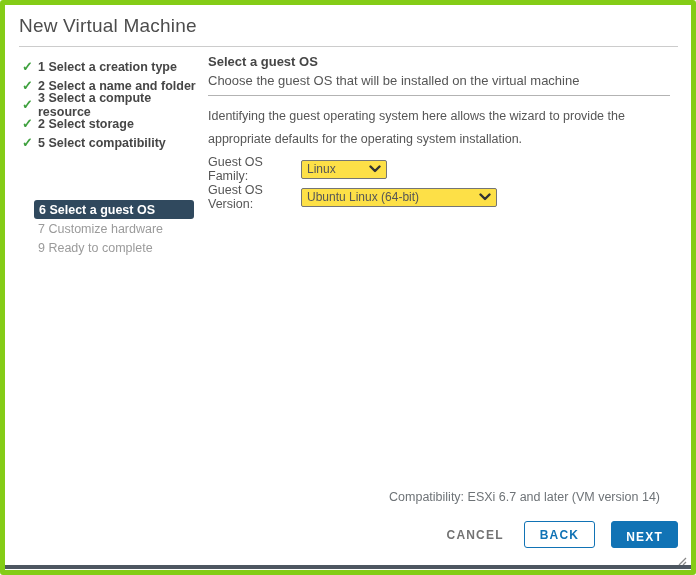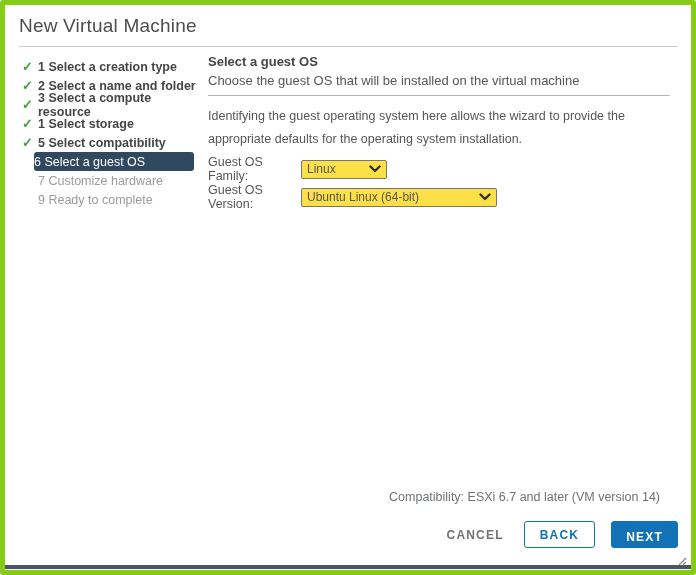--- a/index.html
+++ b/index.html
@@ -16,21 +16,21 @@
   }
   .title-rule{position:absolute;left:14px;right:13px;top:41px;height:1px;background:#cccccc;}
 
   
   .steps{position:absolute;left:14px;top:52px;width:186px;}
   .step{display:flex;align-items:center;height:19px;font-size:12.5px;font-weight:600;color:#464646;}
   .step .check{width:19px;flex:0 0 19px;color:#3fa13f;font-size:13px;font-weight:700;padding-left:3px;}
   .step .spacer{width:19px;flex:0 0 19px;}
   .step.upcoming{color:#9b9b9b;font-weight:400;}
   .step.active{margin-left:15px;width:160px;background:#30495e;border-radius:3px;
-    color:#ffffff;font-weight:400;}
+    color:#ffffff;font-weight:700;padding-left:5px;margin-top:48px;}
   .step.active .label{padding-left:0;}
 
   
   .content-heading{position:absolute;left:203px;top:49px;font-size:13px;font-weight:700;color:#464646;}
   .content-subheading{position:absolute;left:203px;top:68px;font-size:13px;color:#565656;}
   .content-rule{position:absolute;left:203px;top:90px;width:462px;height:1px;background:#b3b3b3;}
   .description{position:absolute;left:203px;top:100px;width:478px;font-size:12.5px;
     line-height:22.5px;color:#565656;}
 
   .field-row{position:absolute;left:203px;display:flex;align-items:center;font-size:12.5px;color:#565656;}
@@ -73,21 +73,21 @@
     <div class="step completed">
       <span class="check">✓</span>
       <span class="label">2 Select a name and folder</span>
     </div>
     <div class="step completed">
       <span class="check">✓</span>
       <span class="label">3 Select a compute resource</span>
     </div>
     <div class="step completed">
       <span class="check">✓</span>
-      <span class="label">1 Select storage</span>
+      <span class="label">2 Select storage</span>
     </div>
     <div class="step completed">
       <span class="check">✓</span>
       <span class="label">5 Select compatibility</span>
     </div>
     <div class="step active">
       <span class="label">6 Select a guest OS</span>
     </div>
     <div class="step upcoming">
       <span class="spacer"></span>

